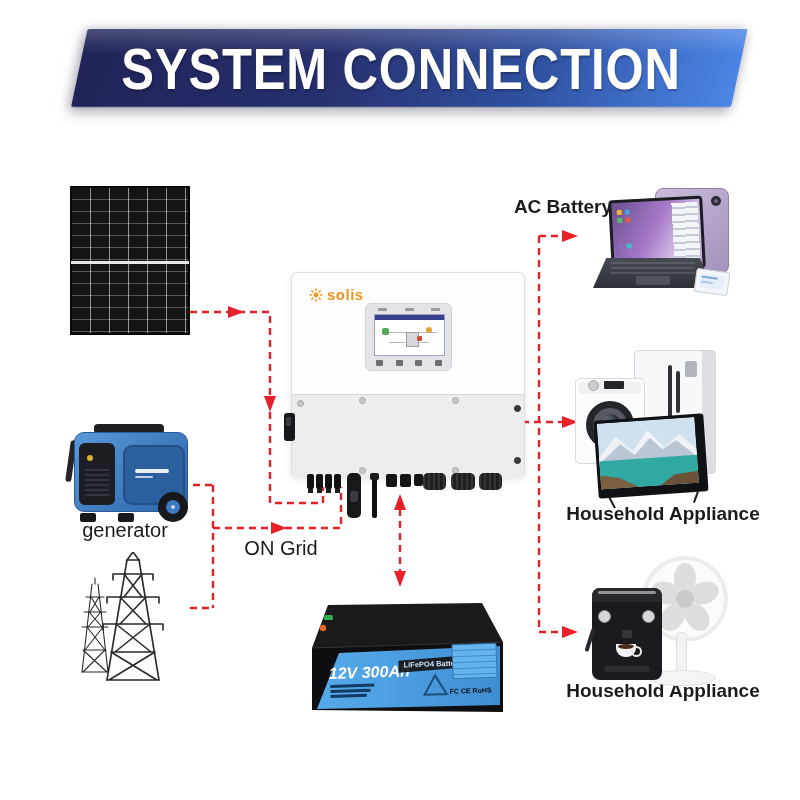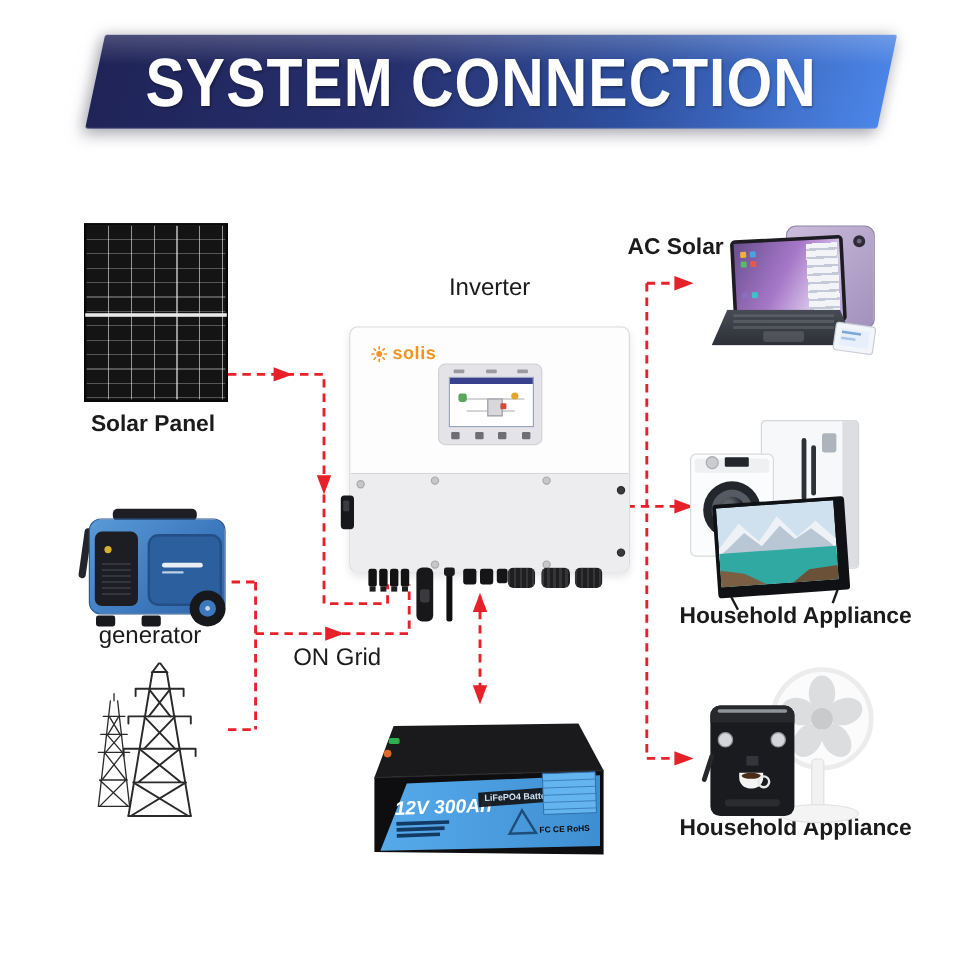--- a/index.html
+++ b/index.html
@@ -200,23 +200,21 @@
       <polygon points="394,571 406,571 400,587"></polygon>
       <polygon points="562,230 578,236 562,242"></polygon>
       <polygon points="562,416 578,422 562,428"></polygon>
       <polygon points="562,626 578,632 562,638"></polygon>
     </g>
   </svg>
 
   <div class="solar">
     <div class="solar-gap"></div>
   </div>
-  <div class="node-label lbl-solar">Solar Panel</div>
-
-  <div class="node-label lbl-inverter">Inverter</div>
+
   <div class="inverter">
     <div class="inv-lower"></div>
     <div class="inv-switch"></div>
     <div class="solis">
       <svg width="14" height="14" viewBox="0 0 14 14">
         <circle cx="7" cy="7" r="2.4" fill="#f0941f"></circle>
         <g stroke="#f0941f" stroke-width="1.4" stroke-linecap="round">
           <path d="M7,1 V2.6 M7,11.4 V13 M1,7 H2.6 M11.4,7 H13 M2.8,2.8 L3.9,3.9 M10.1,10.1 L11.2,11.2 M11.2,2.8 L10.1,3.9 M3.9,10.1 L2.8,11.2"></path>
         </g>
       </svg>
@@ -261,21 +259,21 @@
     <span class="dongle"></span>
     <span class="antenna"></span>
     <span class="plug" style="left:96px;width:11px;height:13px;"></span>
     <span class="plug" style="left:110px;width:11px;height:13px;"></span>
     <span class="plug" style="left:124px;width:9px;height:12px;"></span>
     <span class="gland" style="left:133px;width:23px;"></span>
     <span class="gland" style="left:161px;width:24px;"></span>
     <span class="gland" style="left:189px;width:23px;"></span>
   </div>
 
-  <div class="node-label lbl-ac">AC Solar</div>
+  <div class="node-label lbl-ac">AC Battery</div>
   <div class="ac-group">
     <div class="tablet-back">
         <span class="cam"></span>
       </div>
     <div class="laptop-screen">
       <div class="wall"></div>
       <span class="appicon" style="left:8px;top:10px;background:#f2b132;"></span>
       <span class="appicon" style="left:16px;top:10px;background:#4aa3e0;"></span>
       <span class="appicon" style="left:8px;top:18px;background:#58bb6a;"></span>
       <span class="appicon" style="left:16px;top:18px;background:#e25a4a;"></span>

